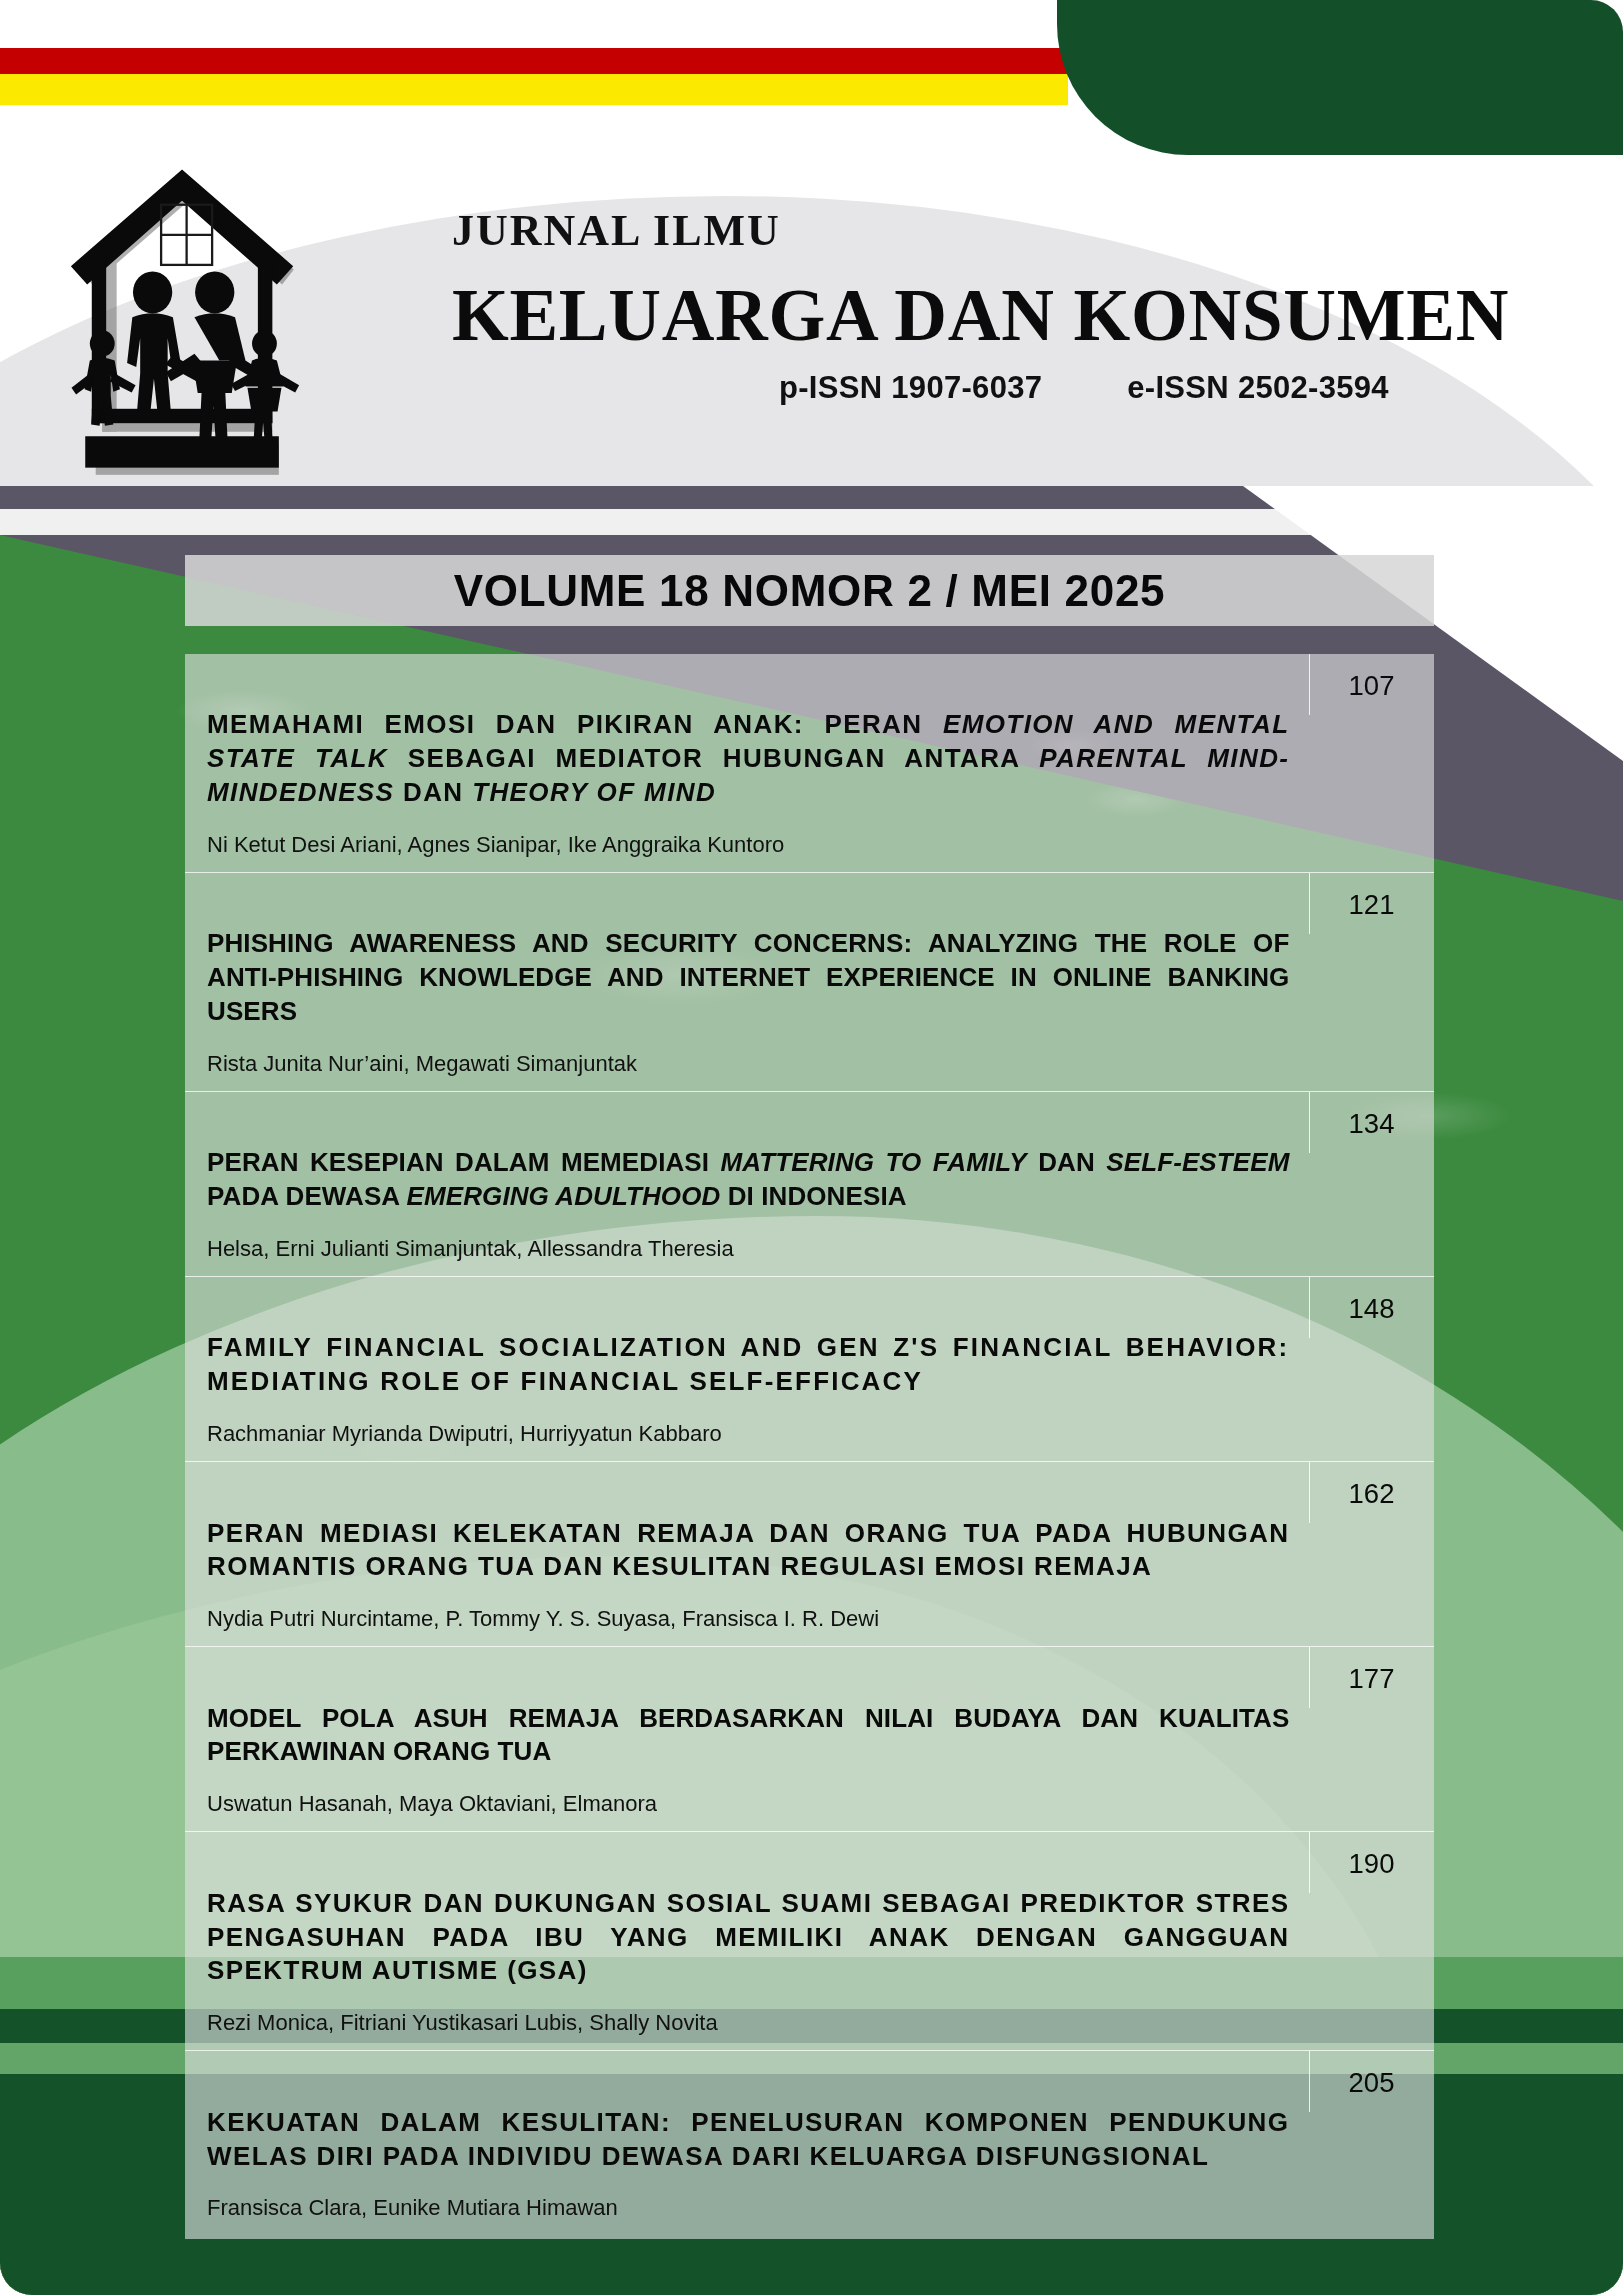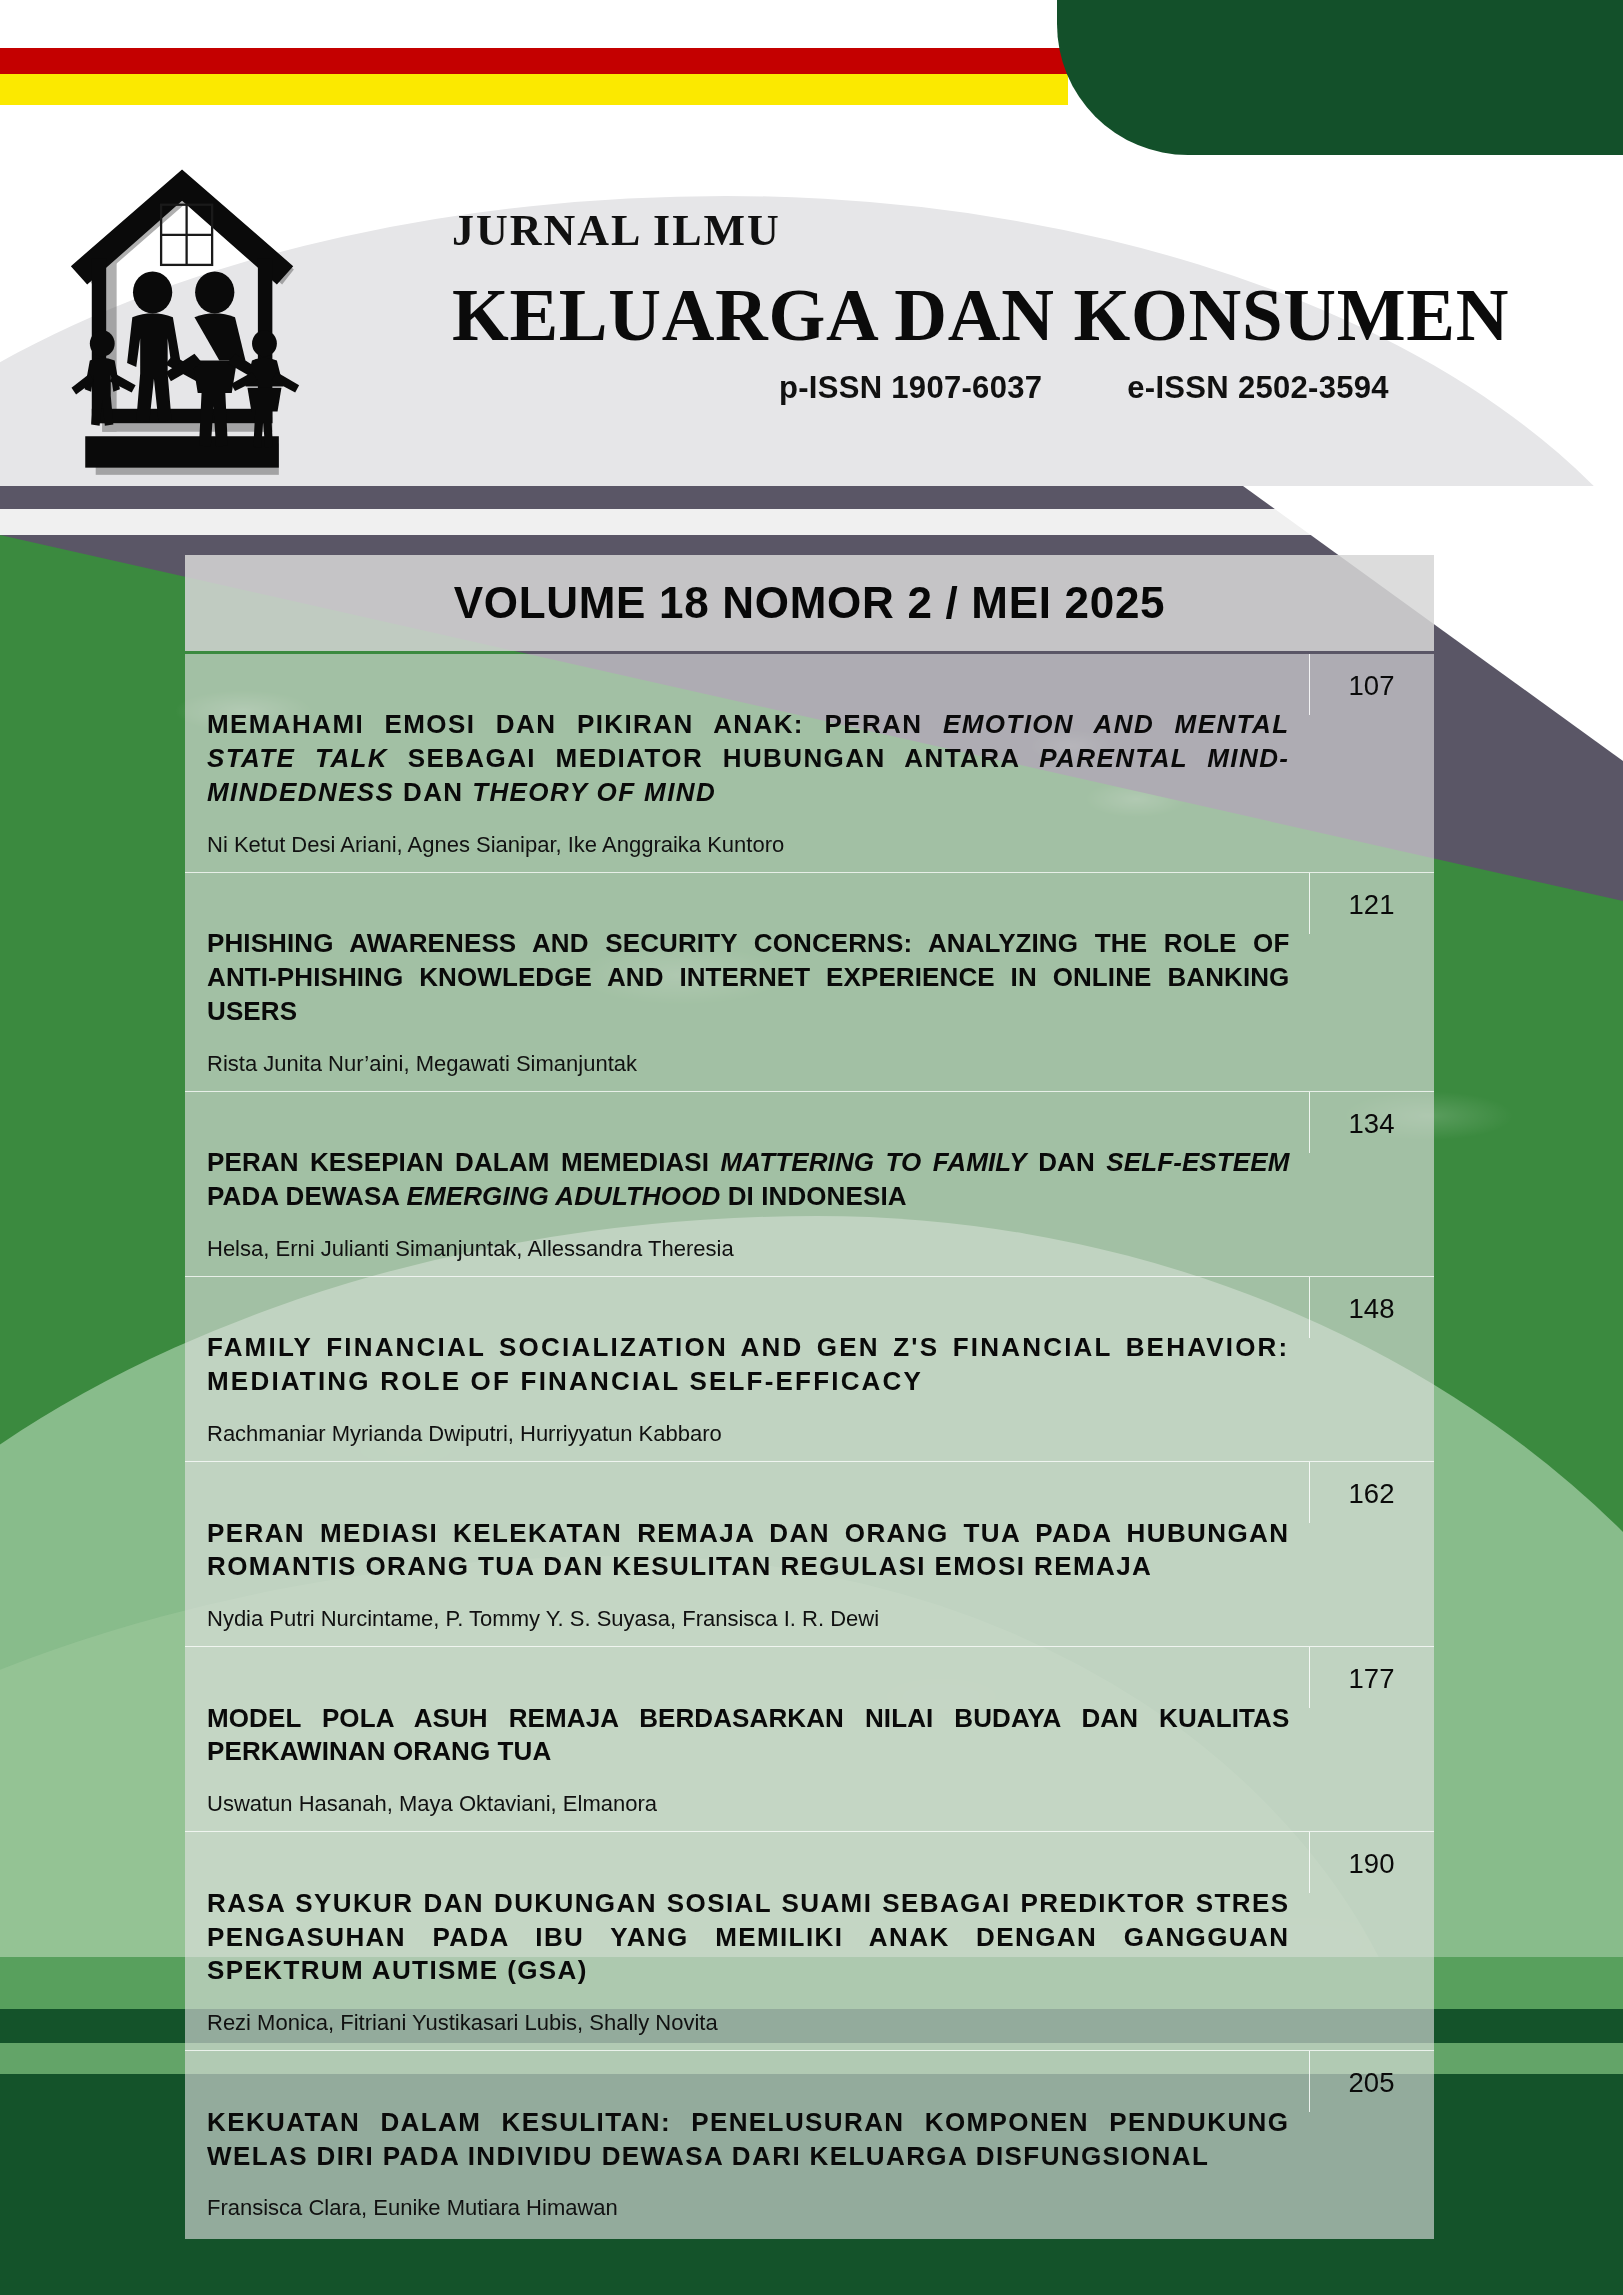--- a/index.html
+++ b/index.html
@@ -12,20 +12,21 @@
     font-family: "Liberation Sans", sans-serif;
     overflow: hidden;
   }
 
   #cover {
     position: relative;
     width: 1623px;
     height: 2295px;
     overflow: hidden;
     background: #ffffff;
+    border-radius: 32px;
   }
 
   
   .body-bg {
     position: absolute;
     left: 0; top: 535px;
     width: 1623px; height: 1760px;
     overflow: hidden;
     background: #5a5666;
   }
@@ -215,21 +216,21 @@
     letter-spacing: 0.3px;
     color: #111111;
     white-space: nowrap;
     text-align: right;
   }
 
   
   .volume-banner {
     position: absolute;
     left: 185px; top: 555px;
-    width: 1249px; height: 96px;
+    width: 1249px; height: 71px;
     background: rgba(214,214,214,.86);
     display: flex;
     align-items: center;
     justify-content: center;
     z-index: 9;
   }
   .volume-banner .vtext {
     font-family: "Liberation Sans", sans-serif;
     font-weight: bold;
     font-size: 44px;

